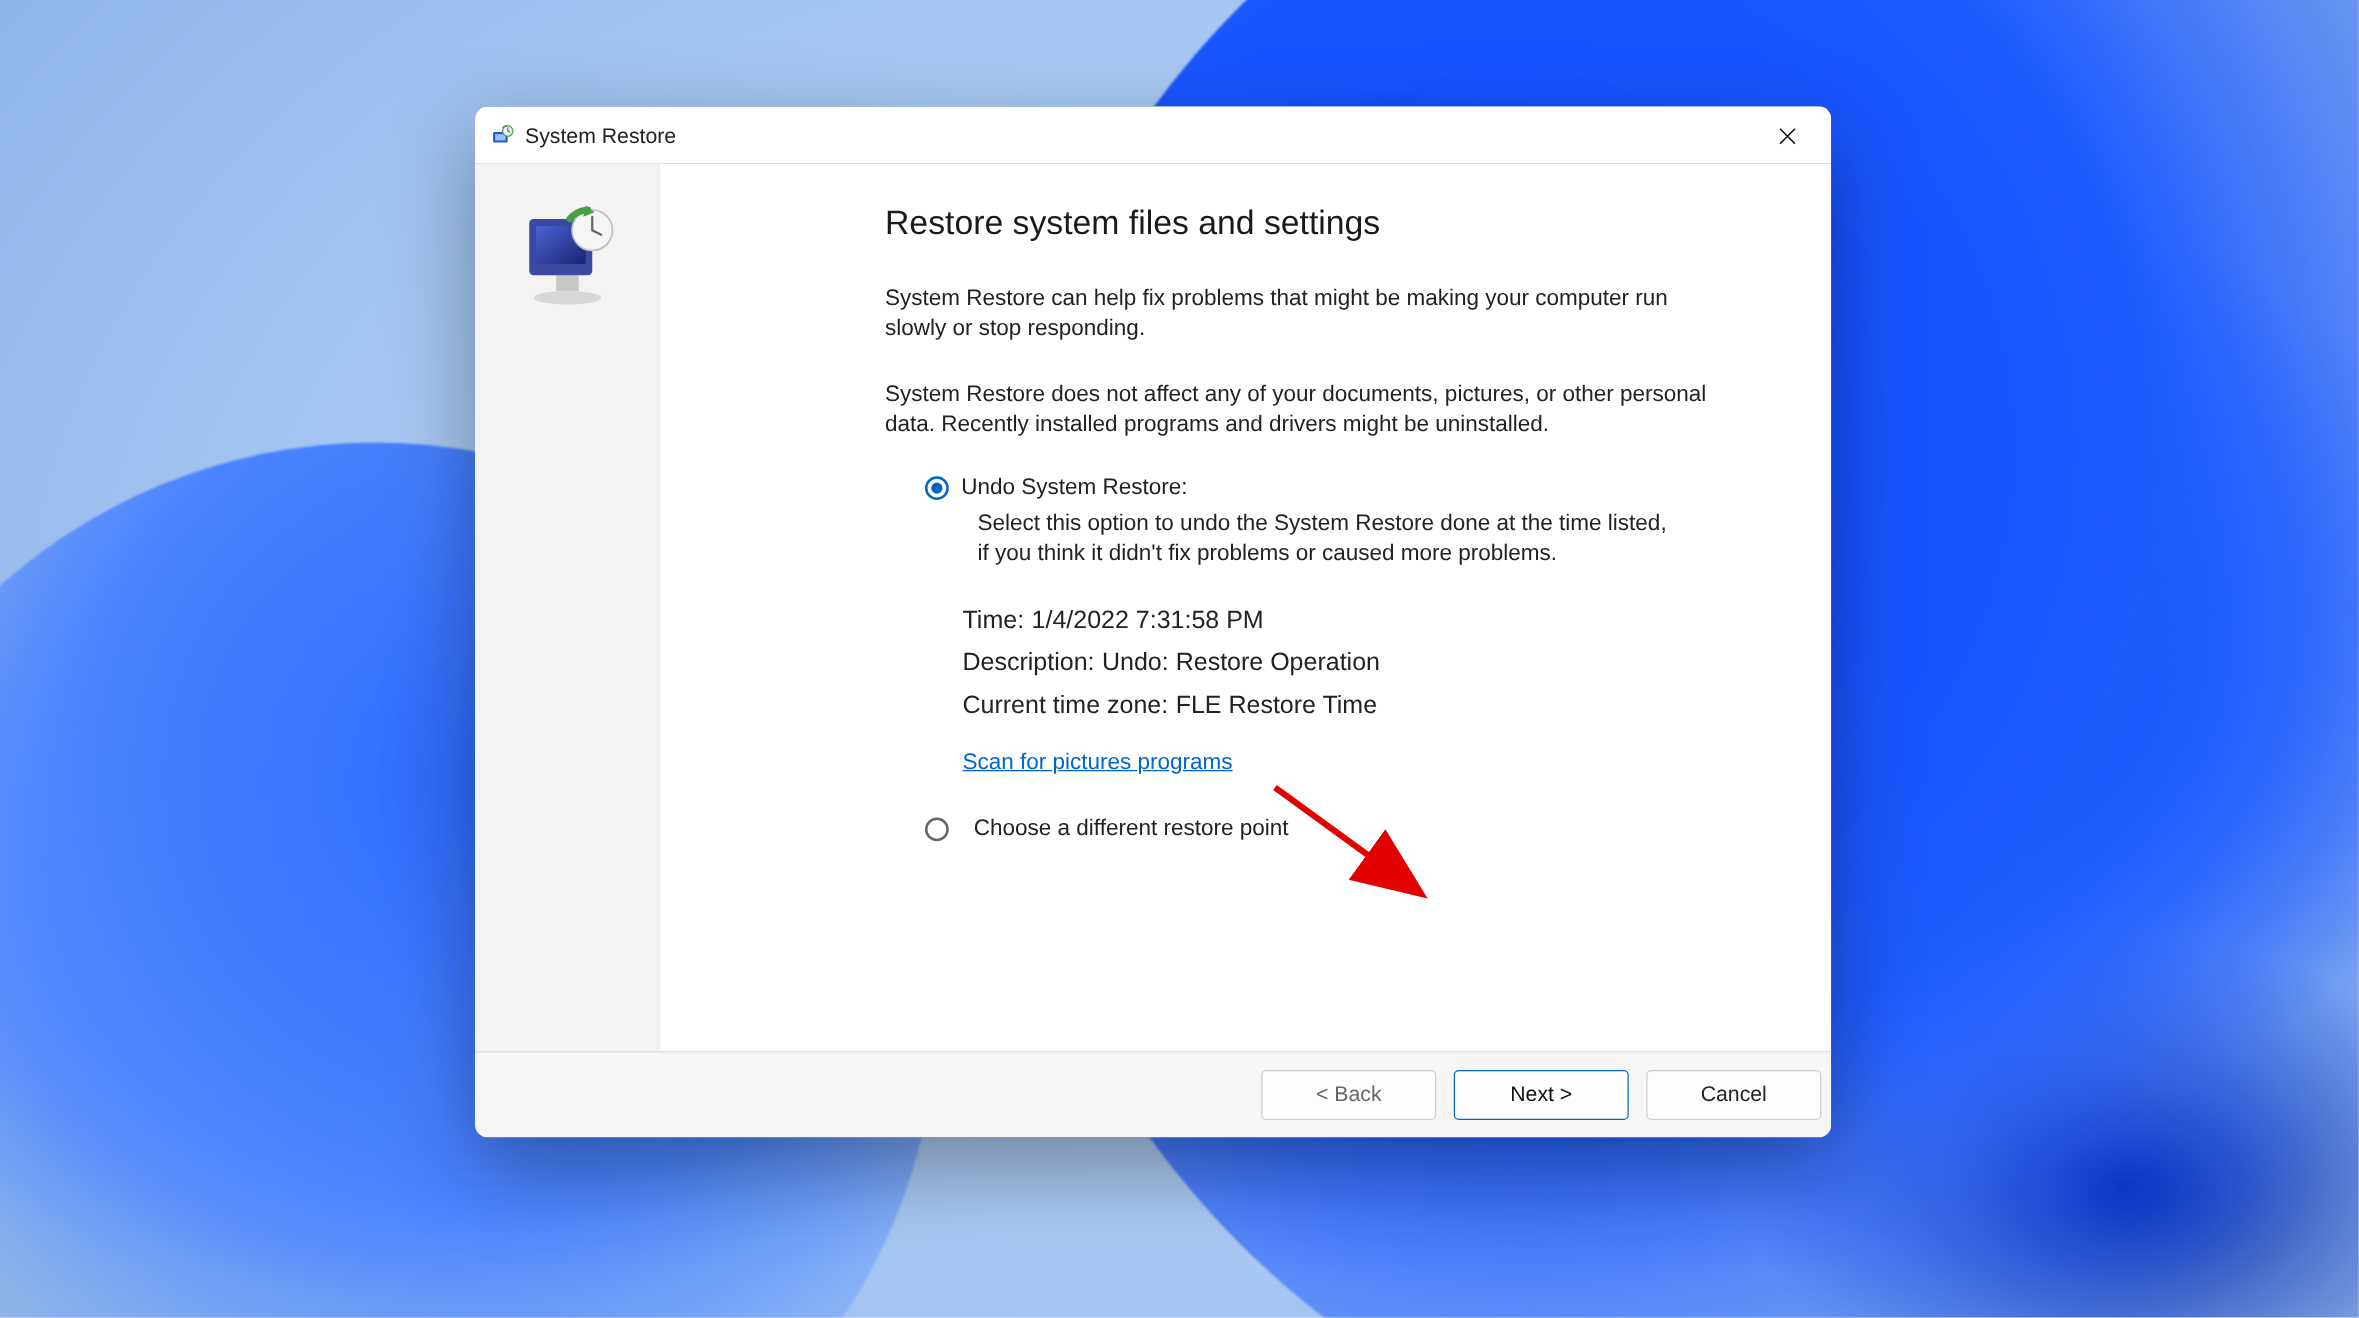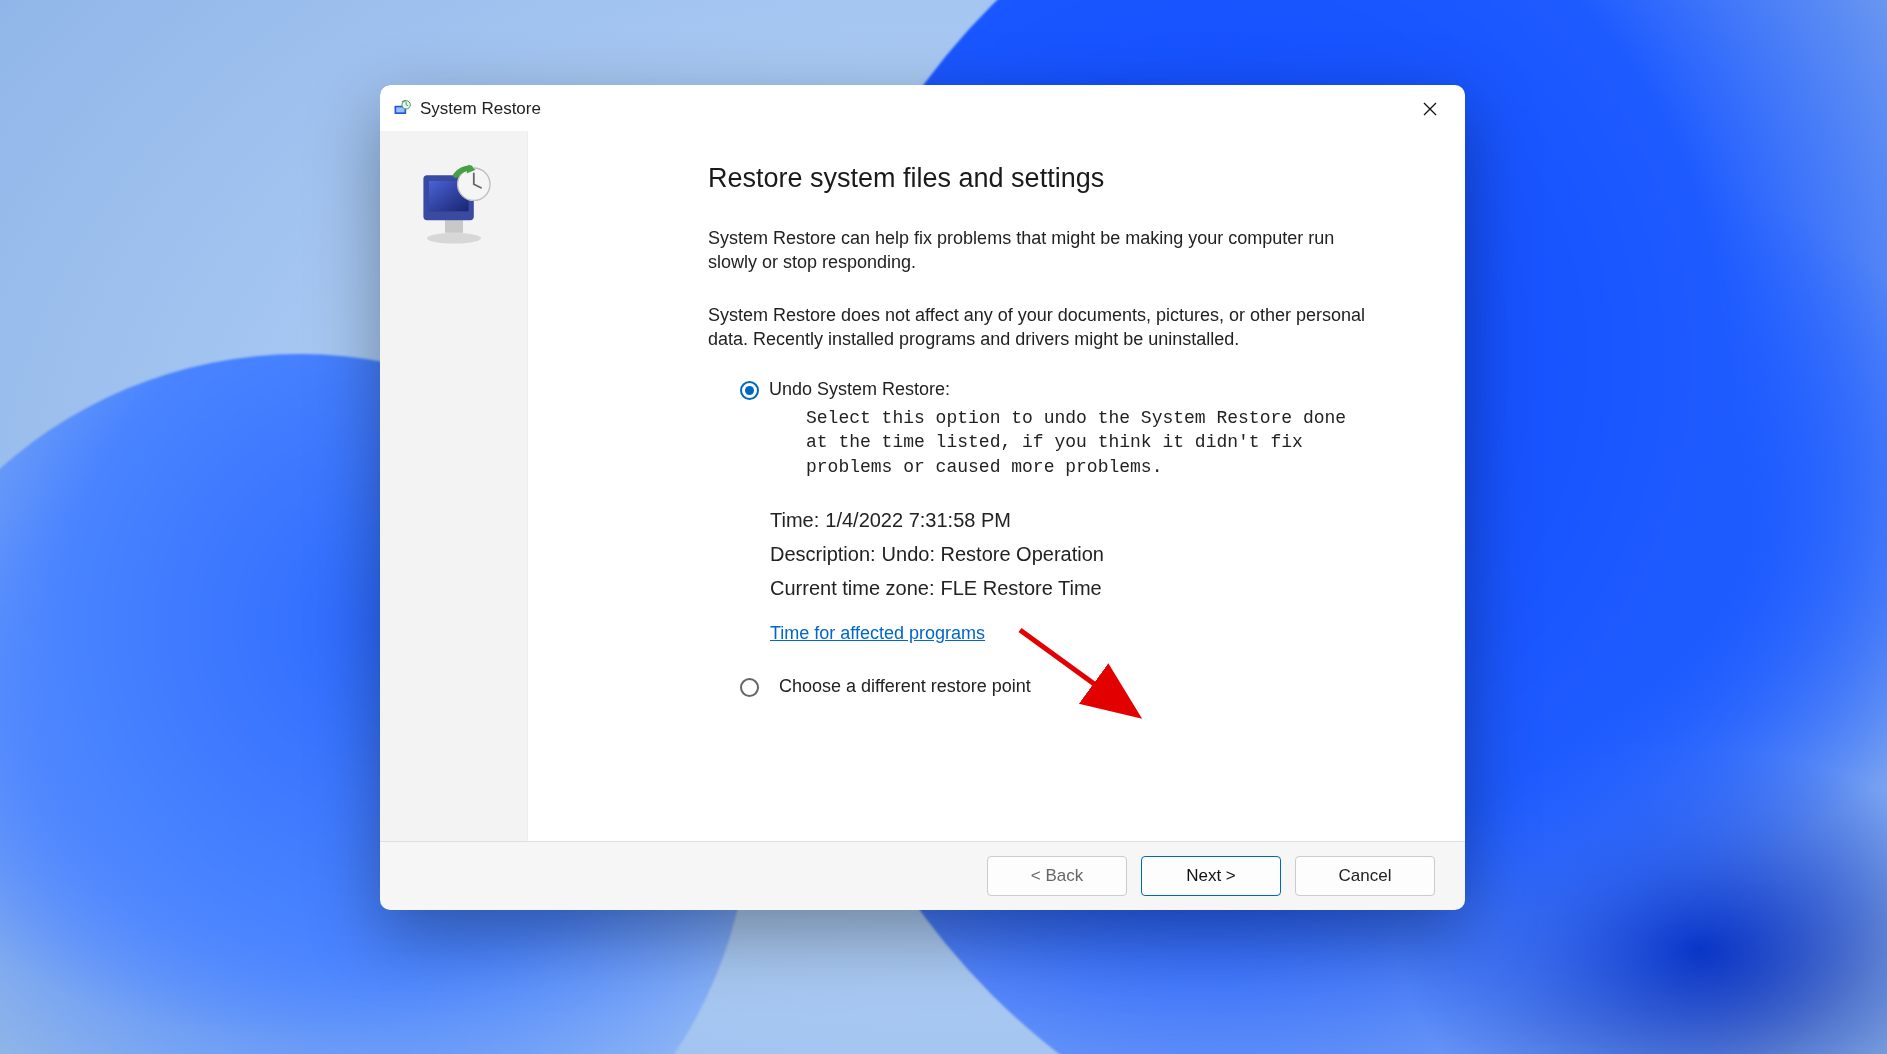--- a/index.html
+++ b/index.html
@@ -110,23 +110,22 @@
       content: ""; width: 9px; height: 9px; border-radius: 50%;
       background: #0067c0;
     }
     .radio.unchecked { border-color: #666; }
     .option-label {
       font-size: 18px;
     }
     .option-desc {
       font-size: 18px;
       line-height: 1.35;
-      margin: 6px 0 24px 98px;
+      margin: 6px 0 24px 74px;
       max-width: 560px;
-      font-family: Liberation Mono, monospace;
     }
     .details {
       margin: 0 0 0 62px;
       font-size: 20px;
       line-height: 1.7;
     }
     .detail-row { display: flex; gap: 6px; }
     .link {
       color: #0066cc;
       text-decoration: underline;
@@ -136,21 +135,21 @@
       font-size: 18px;
     }
     .option2 {
       display: flex; align-items: center; gap: 20px;
       margin: 14px 0 0 32px;
     }
 
     .footer {
       border-top: 1px solid #e0e0e0;
       background: #f6f6f6;
-      padding: 14px 30px;
+      padding: 14px 8px;
       display: flex;
       justify-content: flex-end;
       gap: 14px;
     }
     .btn {
       min-width: 140px;
       height: 40px;
       font-size: 17px;
       border: 1px solid #ccc;
       border-radius: 4px;
@@ -242,21 +241,21 @@
         <div class="detail-row">
           <span>Description:</span>
           <span>Undo: Restore Operation</span>
         </div>
         <div class="detail-row">
           <span>Current time zone:</span>
           <span>FLE Restore Time</span>
         </div>
       </div>
 
-      <a class="link">Time for affected programs</a>
+      <a class="link">Scan for pictures programs</a>
 
       <div class="option2">
         <span class="radio unchecked"></span>
         <span class="option-label">Choose a different restore point</span>
       </div>
     </div>
   </div>
 
   <div class="footer">
     <button class="btn" disabled="">&lt; Back</button>

